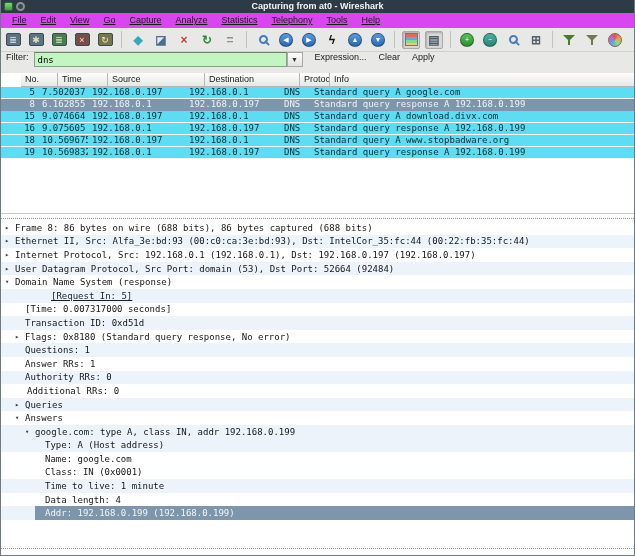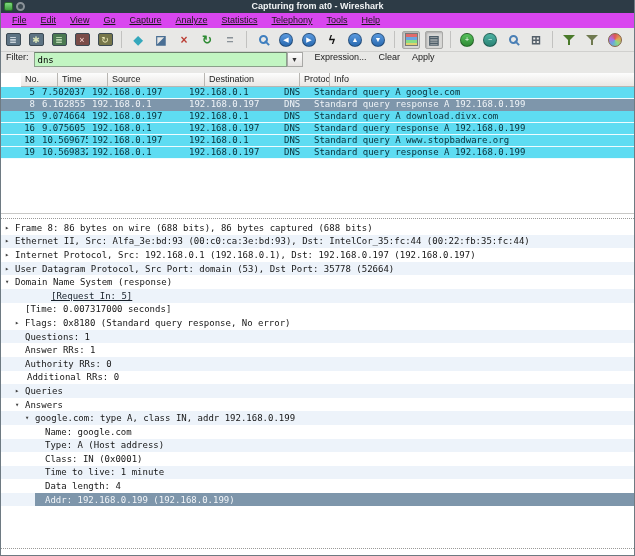--- a/index.html
+++ b/index.html
@@ -290,41 +290,47 @@
       </div>
       <div class="drow" style="padding-left: 4px;">
         <span class="dinner">
           <span class="exp">▸</span>
           <span class="dtext">Internet Protocol, Src: 192.168.0.1 (192.168.0.1), Dst: 192.168.0.197 (192.168.0.197)</span>
         </span>
       </div>
       <div class="drow stripe" style="padding-left: 4px;">
         <span class="dinner">
           <span class="exp">▸</span>
-          <span class="dtext">User Datagram Protocol, Src Port: domain (53), Dst Port: 35778 (52664)</span>
+          <span class="dtext">User Datagram Protocol, Src Port: domain (53), Dst Port: 52664 (92484)</span>
         </span>
       </div>
       <div class="drow" style="padding-left: 4px;">
         <span class="dinner">
           <span class="exp">▾</span>
           <span class="dtext">Domain Name System (response)</span>
         </span>
       </div>
       <div class="drow stripe" style="padding-left: 40px;">
         <span class="dinner">
           <span class="exp"></span>
           <span class="dtext link">[Request In: 5]</span>
         </span>
       </div>
       <div class="drow" style="padding-left: 14px;">
         <span class="dinner">
           <span class="exp"></span>
           <span class="dtext">[Time: 0.007317000 seconds]</span>
         </span>
       </div>
+      <div class="drow stripe" style="padding-left: 14px;">
+        <span class="dinner">
+          <span class="exp"></span>
+          <span class="dtext">Transaction ID: 0xd51d</span>
+        </span>
+      </div>
       <div class="drow" style="padding-left: 14px;">
         <span class="dinner">
           <span class="exp">▸</span>
           <span class="dtext">Flags: 0x8180 (Standard query response, No error)</span>
         </span>
       </div>
       <div class="drow stripe" style="padding-left: 14px;">
         <span class="dinner">
           <span class="exp"></span>
           <span class="dtext">Questions: 1</span>
@@ -359,30 +365,30 @@
           <span class="exp">▾</span>
           <span class="dtext">Answers</span>
         </span>
       </div>
       <div class="drow stripe" style="padding-left: 24px;">
         <span class="dinner">
           <span class="exp">▾</span>
           <span class="dtext">google.com: type A, class IN, addr 192.168.0.199</span>
         </span>
       </div>
+      <div class="drow stripe" style="padding-left: 34px;">
+        <span class="dinner">
+          <span class="exp"></span>
+          <span class="dtext">Type: A (Host address)</span>
+        </span>
+      </div>
       <div class="drow" style="padding-left: 34px;">
         <span class="dinner">
           <span class="exp"></span>
           <span class="dtext">Name: google.com</span>
-        </span>
-      </div>
-      <div class="drow stripe" style="padding-left: 34px;">
-        <span class="dinner">
-          <span class="exp"></span>
-          <span class="dtext">Type: A (Host address)</span>
         </span>
       </div>
       <div class="drow" style="padding-left: 34px;">
         <span class="dinner">
           <span class="exp"></span>
           <span class="dtext">Class: IN (0x0001)</span>
         </span>
       </div>
       <div class="drow stripe" style="padding-left: 34px;">
         <span class="dinner">

